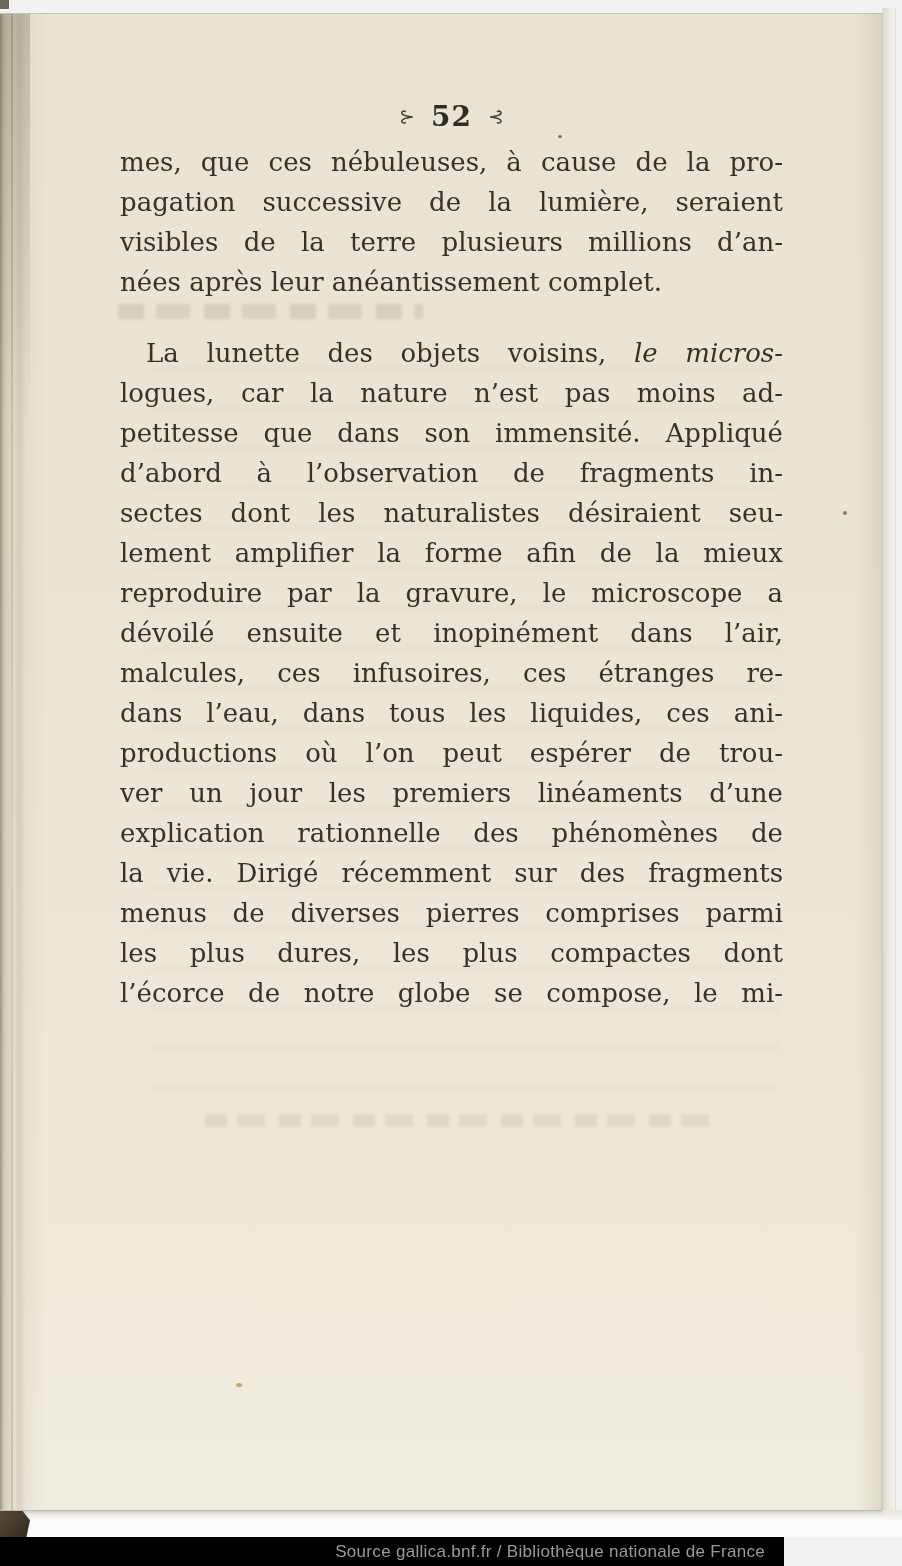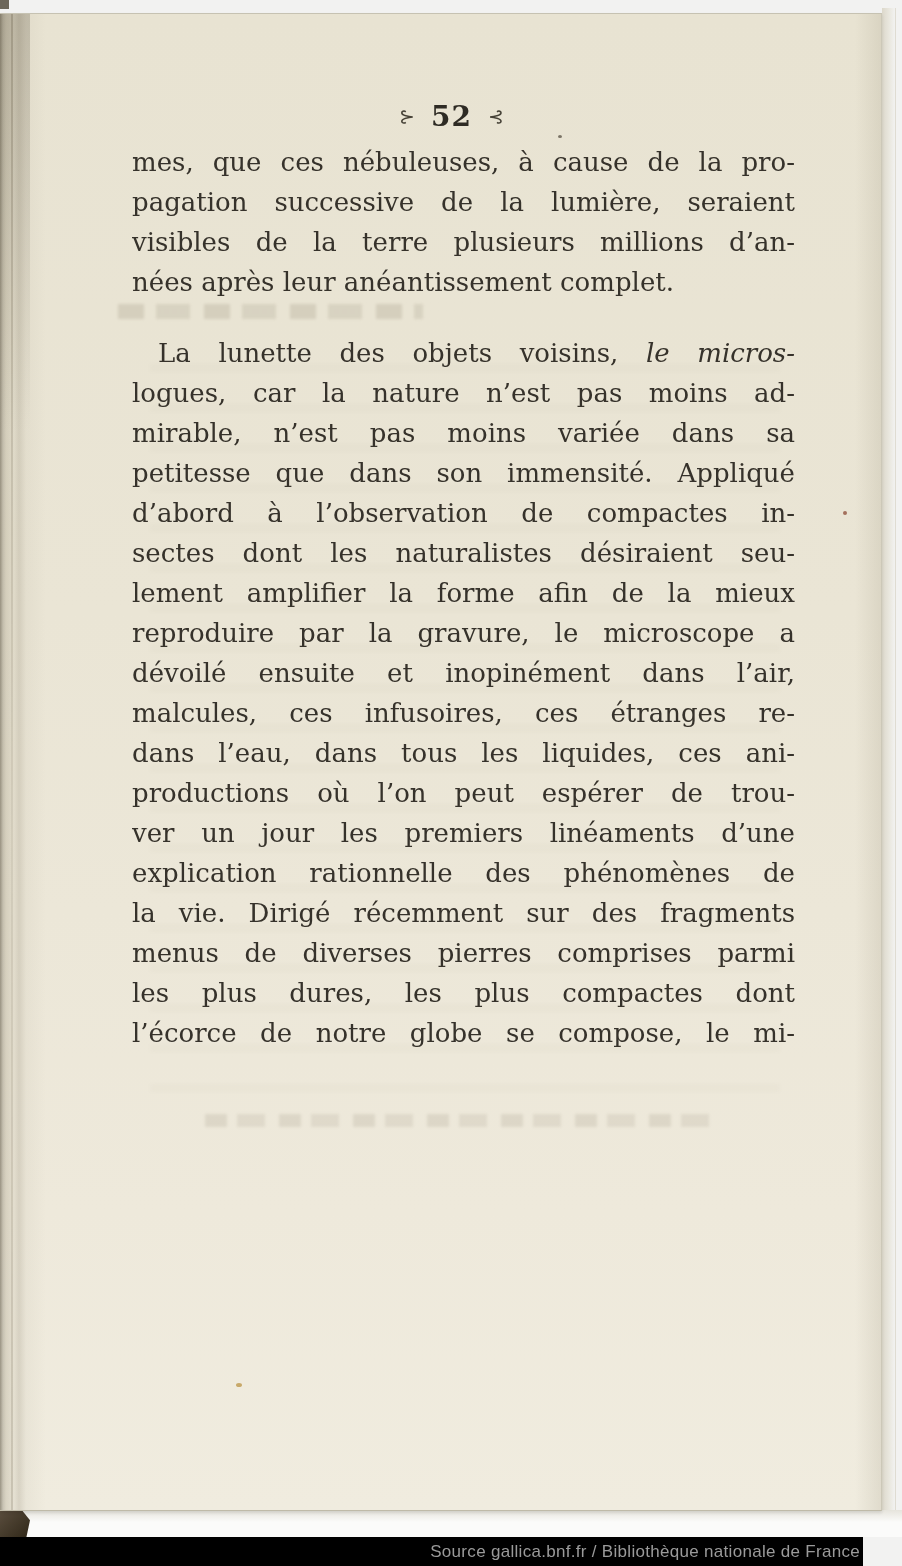--- a/index.html
+++ b/index.html
@@ -67,21 +67,21 @@
   .page-number{font-size:28px;font-weight:bold;letter-spacing:1px;}
   .ornament{
     font-family:"DejaVu Sans", sans-serif;
     font-size:19px;color:#454136;position:relative;top:-3px;
   }
   .ornament.left{margin-right:16px;}
   .ornament.right{margin-left:16px;}
   
   .text-block{
     position:absolute;left:120px;top:128px;width:663px;
-    font-size:26px;line-height:40px;color:#36322b;margin-left:12px;
+    font-size:26px;line-height:40px;color:#36322b;
   }
   .para + .para{margin-top:31px;}
   .para.indent .line:first-child{text-indent:26px;}
   .line{height:40px;overflow:hidden;}
   .line.j{text-align:justify;text-align-last:justify;}
   .it{font-style:italic;}
   
   .ghost{position:absolute;filter:blur(1.8px);}
   .ghost-1{
     left:118px;top:290px;width:305px;height:15px;opacity:.45;
@@ -99,24 +99,24 @@
     left:150px;top:330px;width:630px;height:770px;opacity:.09;filter:blur(2.2px);
     background:repeating-linear-gradient(0deg,
       rgba(110,100,80,0) 0 22px, rgba(110,100,80,.30) 22px 30px, rgba(110,100,80,0) 30px 40px);
   }
   .speck{position:absolute;border-radius:50%;}
   .speck-1{left:558px;top:121px;width:4px;height:3px;background:#7a7466;}
   .speck-2{left:843px;top:497px;width:4px;height:4px;background:#a3705c;}
   .speck-3{left:236px;top:1369px;width:6px;height:4px;background:#c8a96a;}
   
   .footer-bar{
-    position:absolute;left:0;top:1537px;width:863px;height:29px;
+    position:absolute;left:0;top:1537px;width:784px;height:29px;
     background:#000;
     display:flex;align-items:center;justify-content:flex-end;
-    padding-right:3px;box-sizing:border-box;
+    padding-right:19px;box-sizing:border-box;
   }
   .footer-text{
     font-family:"Liberation Sans", sans-serif;
     font-size:17px;font-weight:400;color:#9a9a9a;letter-spacing:.3px;
   }
 </style>
 </head>
 <body>
 
 <div class="stacked-pages-edge"></div>
@@ -138,23 +138,22 @@
   <div class="text-block">
       <div class="para">
         <div class="line j"><span>mes, que ces nébuleuses, à cause de la pro-</span></div>
         <div class="line j"><span>pagation successive de la lumière, seraient</span></div>
         <div class="line j"><span>visibles de la terre plusieurs millions d’an-</span></div>
         <div class="line"><span>nées après leur anéantissement complet.</span></div>
       </div>
       <div class="para indent">
         <div class="line j"><span>La lunette des objets voisins, </span><span class="it">le micros-</span></div>
         <div class="line j"><span>logues, car la nature n’est pas moins ad-</span></div>
-        <div class="line j"><span>mirable, n’est pas moins variée dans sa</span></div>
         <div class="line j"><span>petitesse que dans son immensité. Appliqué</span></div>
-        <div class="line j"><span>d’abord à l’observation de compactes in-</span></div>
+        <div class="line j"><span>d’abord à l’observation de fragments in-</span></div>
         <div class="line j"><span>sectes dont les naturalistes désiraient seu-</span></div>
         <div class="line j"><span>lement amplifier la forme afin de la mieux</span></div>
         <div class="line j"><span>reproduire par la gravure, le microscope a</span></div>
         <div class="line j"><span>dévoilé ensuite et inopinément dans l’air,</span></div>
         <div class="line j"><span>malcules, ces infusoires, ces étranges re-</span></div>
         <div class="line j"><span>dans l’eau, dans tous les liquides, ces ani-</span></div>
         <div class="line j"><span>productions où l’on peut espérer de trou-</span></div>
         <div class="line j"><span>ver un jour les premiers linéaments d’une</span></div>
         <div class="line j"><span>explication rationnelle des phénomènes de</span></div>
         <div class="line j"><span>la vie. Dirigé récemment sur des fragments</span></div>

